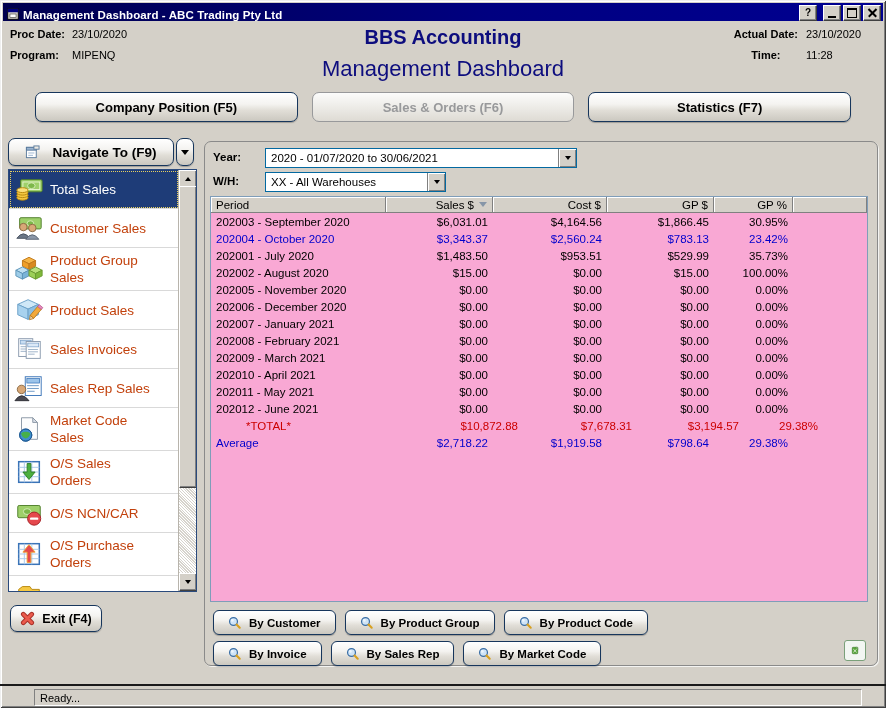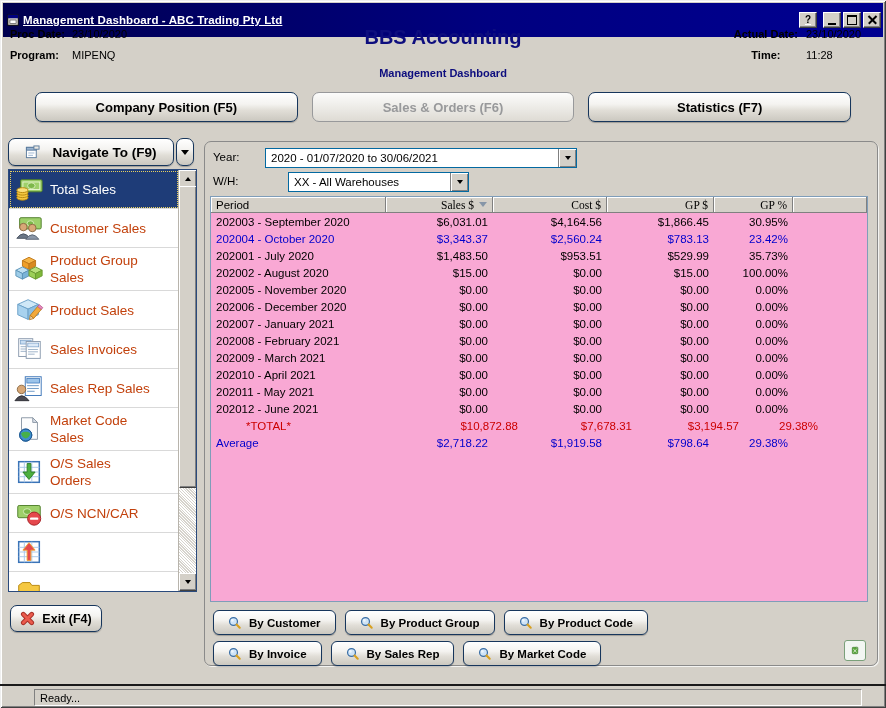--- a/index.html
+++ b/index.html
@@ -3,42 +3,42 @@
 <meta charset="utf-8">
 <style>
   html,body{margin:0;padding:0;}
   body{width:886px;height:708px;overflow:hidden;background:#d4d0c8;
        font-family:"Liberation Sans",sans-serif;font-size:11px;color:#000;position:relative;}
   .window{position:absolute;inset:0;background:#d4d0c8;
       box-shadow:inset 1px 1px 0 #efefef, inset -1px -1px 0 #404040, inset 2px 2px 0 #fff, inset -2px -2px 0 #808080;}
   
   .titlebar{position:absolute;left:3px;top:3px;right:3px;height:18px;
       background:linear-gradient(90deg,#00004f,#000080 55%,#000091);
-      display:flex;align-items:center;padding:8px 2px;color:#fff;text-decoration:underline;}
+      display:flex;align-items:flex-end;padding:0 2px;color:#fff;}
   .app-icon{width:14px;height:14px;margin:0 3px 0 1px;flex:0 0 auto;}
   .title-text{flex:1;font-weight:bold;font-size:11.5px;letter-spacing:.1px;white-space:nowrap;overflow:hidden;}
   .tb-btn{width:16px;height:14px;background:#d4d0c8;border:1px solid;border-color:#fff #404040 #404040 #fff;
       box-shadow:inset -1px -1px 0 #808080;display:flex;align-items:center;justify-content:center;
       color:#000;font-weight:bold;font-size:10px;margin-left:2px;cursor:default;line-height:1;}
   .tb-gap{width:4px;}
   .glyph-min{width:8px;height:2px;background:#000;margin-top:7px;}
   .glyph-max{width:8px;height:7px;border:1px solid #000;border-top-width:2px;}
   .glyph-x{position:relative;width:9px;height:9px;}
   .glyph-x:before,.glyph-x:after{content:"";position:absolute;left:-1px;top:3.5px;width:11px;height:1.6px;background:#000;}
   .glyph-x:before{transform:rotate(45deg);}
   .glyph-x:after{transform:rotate(-45deg);}
   
   .hdr-left{position:absolute;left:10px;top:28px;}
   .hdr-row{display:flex;margin-bottom:9px;}
   .hdr-label{font-weight:bold;width:62px;}
   .hdr-right{position:absolute;right:8px;top:28px;display:grid;grid-template-columns:auto 72px;column-gap:8px;row-gap:9px;}
   .hdr-right .hdr-label{text-align:center;width:auto;}
   .hdr-center{position:absolute;left:0;right:0;top:26px;text-align:center;color:#0d0d7e;}
   .app-title1{font-size:20px;font-weight:bold;}
-  .app-title2{font-size:11px;font-weight:bold;margin-top:18px;}
+  .app-title2{font-size:22px;font-weight:normal;margin-top:7px;}
   
   .btn3d{background:linear-gradient(180deg,#ffffff 0%,#f4f3f0 40%,#e1ded7 62%,#cbc8c0 100%);
       border:1px solid #17365c;border-radius:7px;font-weight:bold;color:#000;
       font-family:"Liberation Sans",sans-serif;cursor:default;
       box-shadow:0 1px 1px rgba(0,0,0,.25);}
   
   .tab-bar{position:absolute;left:35px;right:35px;top:92px;height:30px;display:flex;gap:14px;}
   .tab-btn{flex:1;font-size:13px;}
   .tab-btn.disabled{color:#98999b;border-color:#98999b;box-shadow:none;
       background:linear-gradient(180deg,#fcfcfb,#dedbd4);}
@@ -67,33 +67,33 @@
   .tri-up-s{width:0;height:0;border-left:3.5px solid transparent;border-right:3.5px solid transparent;border-bottom:4.5px solid #000;}
   .tri-down-s{width:0;height:0;border-left:3.5px solid transparent;border-right:3.5px solid transparent;border-top:4.5px solid #000;}
   .sthumb{position:absolute;left:0;top:16px;width:16px;height:300px;background:#d4d0c8;border:1px solid;
       border-color:#fff #404040 #404040 #fff;box-shadow:inset -1px -1px 0 #808080;}
   .exit-btn{position:absolute;left:10px;top:605px;width:92px;height:27px;display:flex;align-items:center;
       justify-content:center;gap:7px;font-size:12.5px;}
   .exit-btn svg{width:15px;height:15px;}
   
   .panel-border{position:absolute;left:204px;top:141px;width:672px;height:523px;border:1px solid #8a8a8a;
       border-radius:7px;box-shadow:1px 1px 0 #f4f4f2;}
-  .flt-label{position:absolute;font-weight:normal;font-size:11.5px;}
+  .flt-label{position:absolute;font-weight:bold;font-size:11.5px;}
   .combo{position:absolute;background:#fff;border:1px solid #0369a1;display:flex;align-items:center;
       font-size:11.5px;box-sizing:border-box;}
   .combo .val{padding-left:5px;flex:1;white-space:nowrap;overflow:hidden;}
   .arrow-btn{width:17px;align-self:stretch;background:#d4d0c8;border-left:1px solid #808080;
       box-shadow:inset 1px 1px 0 #fff,inset -1px -1px 0 #808080;display:flex;align-items:center;justify-content:center;}
   
   .grid{position:absolute;left:210px;top:196px;width:658px;height:406px;background:#f9a8d4;
       border:1px solid #7f9db9;box-sizing:border-box;overflow:hidden;}
   .grid-header{display:grid;grid-template-columns:175px 107px 114px 107px 79px 1fr;height:16px;}
   .hcell{background:#d4d0c8;border-right:1px solid #808080;border-bottom:1px solid #808080;
       box-shadow:inset 1px 1px 0 #fff;display:flex;align-items:center;padding:0 5px;font-size:11.5px;gap:5px;}
-  .hcell.right{justify-content:flex-end;font-family:Liberation Serif, serif;}
+  .hcell.right{justify-content:flex-end;}
   .sort-arrow{width:0;height:0;border-left:4px solid transparent;border-right:4px solid transparent;
       border-top:5px solid #8696a8;}
   .trow{display:grid;grid-template-columns:175px 107px 114px 107px 79px 1fr;height:17px;align-items:center;
       font-size:11.5px;}
   .cell{padding:0 5px;white-space:nowrap;overflow:hidden;}
   .cell.right{text-align:right;}
   .r-blue{color:#0000cc;} .r-red{color:#cc0000;padding-left:30px;}
   
   .action-row{position:absolute;left:213px;display:flex;gap:9px;height:25px;}
   .action-row.r1{top:610px;} .action-row.r2{top:641px;}
@@ -324,20 +324,21 @@
               <g stroke="#a8c8e8">
                 <line x1="5" y1="11" x2="27" y2="11"></line>
                 <line x1="5" y1="16" x2="27" y2="16"></line>
                 <line x1="5" y1="21" x2="27" y2="21"></line>
                 <line x1="11" y1="5" x2="11" y2="27"></line>
                 <line x1="19" y1="5" x2="19" y2="27"></line>
               </g>
               <path d="M16 6 l6.5 8 h-4.5 v11 h-4 v-11 h-4.5 z" fill="#e5484d" stroke="#f0a030"></path>
             </svg>
           </span>
+          <span class="nav-label">O/S Purchase Orders</span>
         </div>
         <div class="nav-item">
           <span class="nav-icon">
             <svg viewBox="0 0 32 32">
               <path d="M5 10 l4 -3 h8 l2 3 h8 v14 h-22 z" fill="#f5c842" stroke="#b8860b"></path>
             </svg>
           </span>
           <span class="nav-label"></span>
         </div>
       </div>
@@ -364,21 +365,21 @@
 
   <span class="flt-label" style="left:213px;top:151px;">Year:</span>
   <div class="combo" style="left:265px;top:148px;width:312px;height:20px;">
     <span class="val">2020 - 01/07/2020 to 30/06/2021</span>
     <span class="arrow-btn">
         <span class="tri-down" style="border-left-width:3.5px;border-right-width:3.5px;border-top-width:4.5px;"></span>
       </span>
   </div>
 
   <span class="flt-label" style="left:213px;top:175px;">W/H:</span>
-  <div class="combo" style="left:265px;top:172px;width:181px;height:20px;margin-left:23px;">
+  <div class="combo" style="left:265px;top:172px;width:181px;height:20px;">
     <span class="val">XX - All Warehouses</span>
     <span class="arrow-btn">
         <span class="tri-down" style="border-left-width:3.5px;border-right-width:3.5px;border-top-width:4.5px;"></span>
       </span>
   </div>
 
   <div class="grid">
     <div class="grid-header">
         <div class="hcell">
           <span>Period</span>

